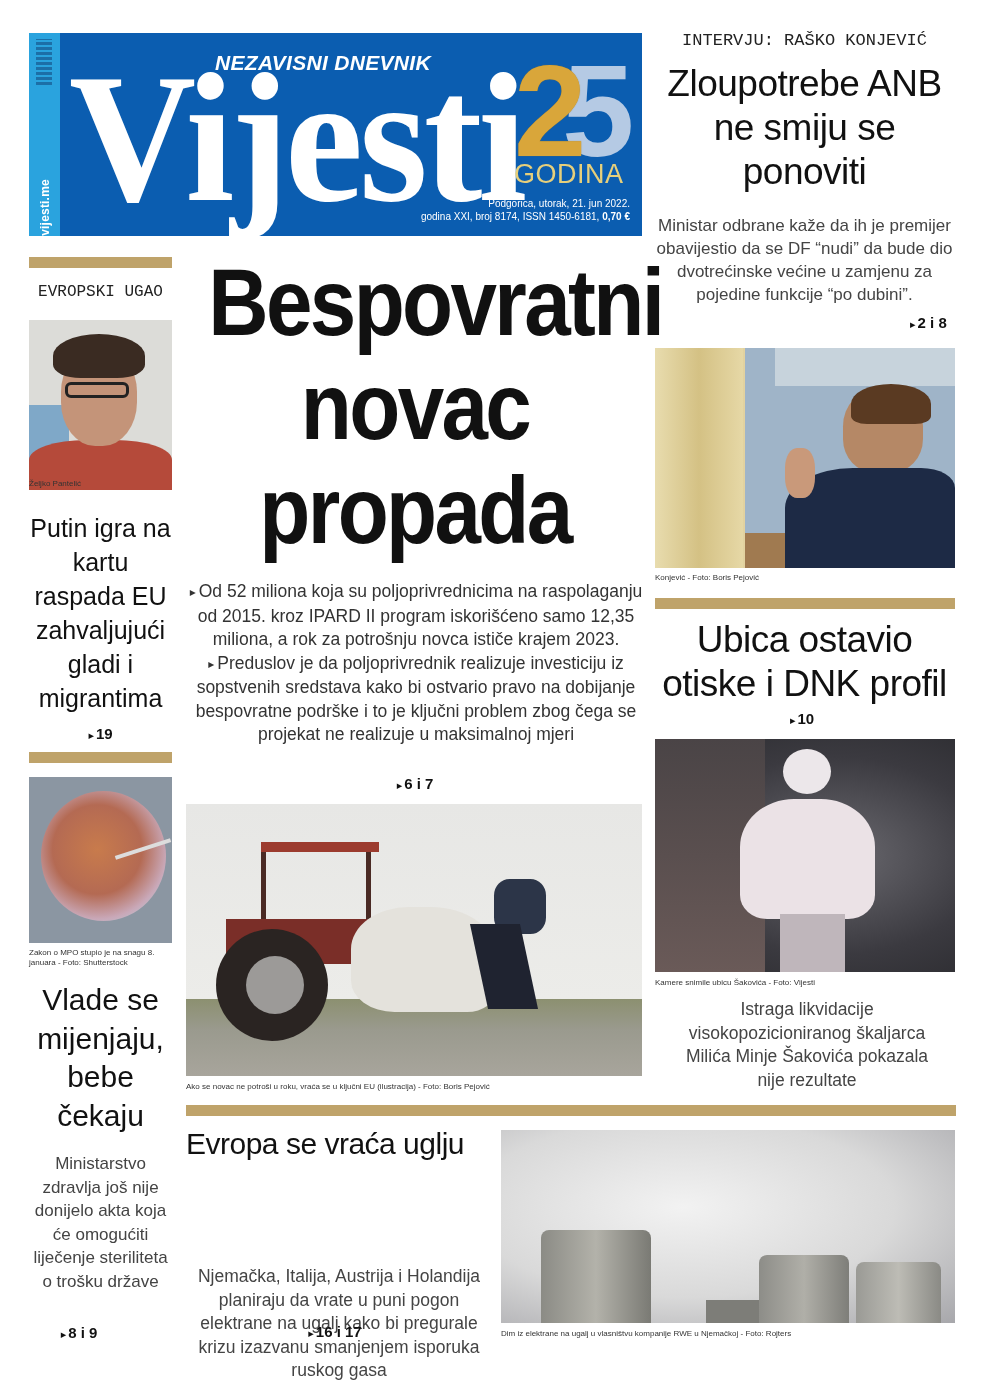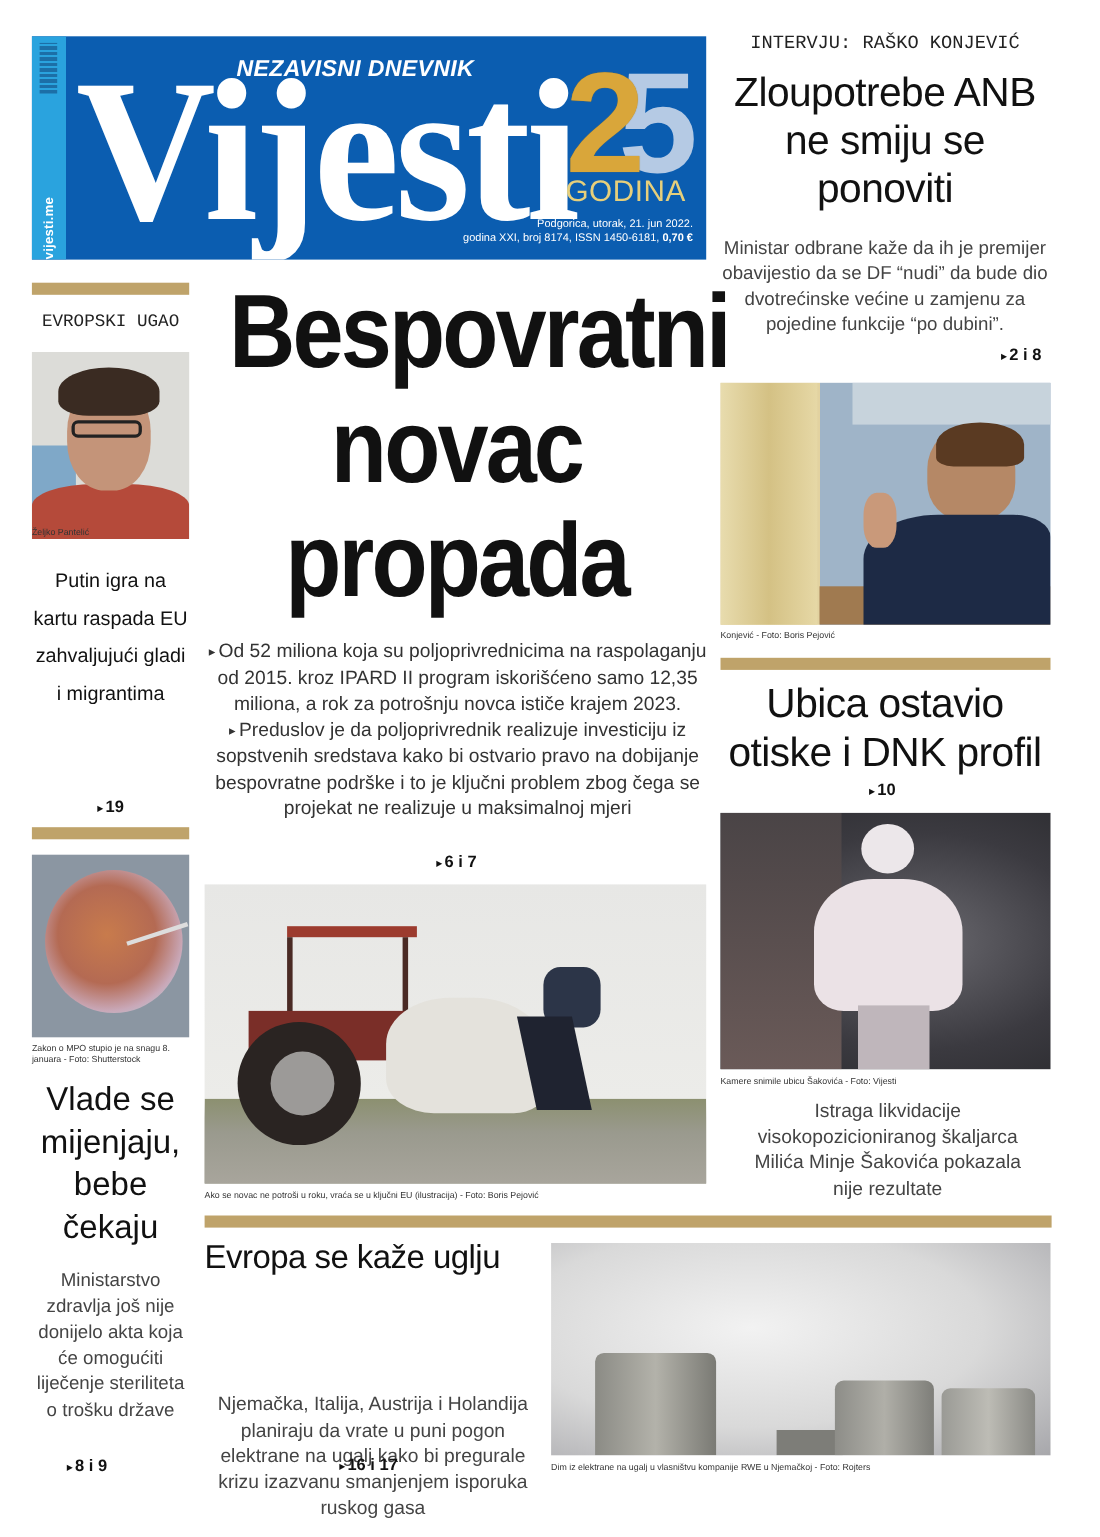--- a/index.html
+++ b/index.html
@@ -18,21 +18,21 @@
   #anniv .five{position:absolute;left:50px;top:-6px;font-size:130px;font-weight:bold;color:#c8d6ea;line-height:140px;opacity:0.9;}
   #anniv .godina{position:absolute;left:2px;top:112px;font-size:27px;font-weight:normal;color:#e6cf7b;letter-spacing:0.5px;}
   #dateline{position:absolute;right:12px;top:164px;color:#fff;font-size:10px;line-height:13px;text-align:right;}
   #dateline b{font-weight:bold;}
   
   .gold{background:#bfa36a;height:11px;}
   
   .kicker{font-size:16px;color:#222;font-family:Liberation Mono, monospace;}
   .photo{position:absolute;overflow:hidden;}
   .caption{font-size:8px;color:#333;line-height:10px;}
-  .head-left{font-size:18px;line-height:34px;color:#111;}
+  .head-left{font-size:25px;line-height:34px;color:#111;}
   .ref{font-weight:bold;font-size:15px;color:#111;}
   .ref .tri{font-size:11px;margin-right:2px;}
   .deck{color:#444;font-size:17.5px;line-height:23.5px;}
   
   #main-head{left:180px;top:250px;width:470px;font-weight:bold;font-size:95px;line-height:104px;letter-spacing:-3px;transform:scaleX(0.88);transform-origin:center top;}
   #main-bullets{left:185px;top:580px;width:462px;font-size:17.5px;line-height:23.5px;color:#333;}
   #main-bullets p{margin:0;}
   .bullet-tri{font-size:12px;vertical-align:1px;margin-right:3px;}
 </style>
 </head>
@@ -138,21 +138,21 @@
   <div class="abs" style="left:60px;top:152px;width:58px;height:58px;border-radius:50%;background:#9c9a98;"></div>
   <div class="abs" style="left:165px;top:103px;width:145px;height:105px;border-radius:40% 45% 20% 30%;background:#e4e2dc;"></div>
   <div class="abs" style="left:308px;top:75px;width:52px;height:55px;border-radius:30%;background:#2c3548;"></div>
   <div class="abs" style="left:293px;top:120px;width:50px;height:85px;background:#1f2330;transform:skewX(12deg);"></div>
 </div>
 <div class="abs caption" style="left:186px;top:1082px;">Ako se novac ne potroši u roku, vraća se u ključni EU (ilustracija) - Foto: Boris Pejović</div>
 
 <div class="abs gold" style="left:186px;top:1105px;width:770px;"></div>
 
 <div class="abs" style="left:186px;top:1124px;width:305px;">
-  <div style="font-size:30px;line-height:40px;letter-spacing:-0.5px;white-space:nowrap;">Evropa se kaže uglju</div>
+  <div style="font-size:30px;line-height:40px;letter-spacing:-0.5px;white-space:nowrap;">Evropa se vraća uglju</div>
 </div>
 <div class="abs center deck" style="left:186px;top:1265px;width:306px;text-align:center;">Njemačka, Italija, Austrija i Holandija planiraju da vrate u puni pogon elektrane na ugalj kako bi pregurale krizu izazvanu smanjenjem isporuka ruskog gasa</div>
 <div class="abs ref center" style="left:280px;top:1323px;width:110px;"><span class="tri">▸</span><span>16 i 17</span></div>
 
 <div class="photo" style="left:501px;top:1130px;width:454px;height:193px;background:radial-gradient(ellipse at 40% 40%,#f2f2f2 0%,#d9d9d9 55%,#a7a7ab 100%);">
   <div class="abs" style="left:40px;top:100px;width:110px;height:93px;background:linear-gradient(90deg,#8b8b85,#b3b2aa,#7a7a74);border-radius:8px 8px 0 0;"></div>
   <div class="abs" style="left:205px;top:170px;width:60px;height:23px;background:#7d7d78;"></div>
   <div class="abs" style="left:258px;top:125px;width:90px;height:68px;background:linear-gradient(90deg,#8d8d88,#b0afa8,#7e7e79);border-radius:8px 8px 0 0;"></div>
   <div class="abs" style="left:355px;top:132px;width:85px;height:61px;background:linear-gradient(90deg,#9a9a95,#bdbcb5,#8a8a85);border-radius:8px 8px 0 0;"></div>
 </div>

